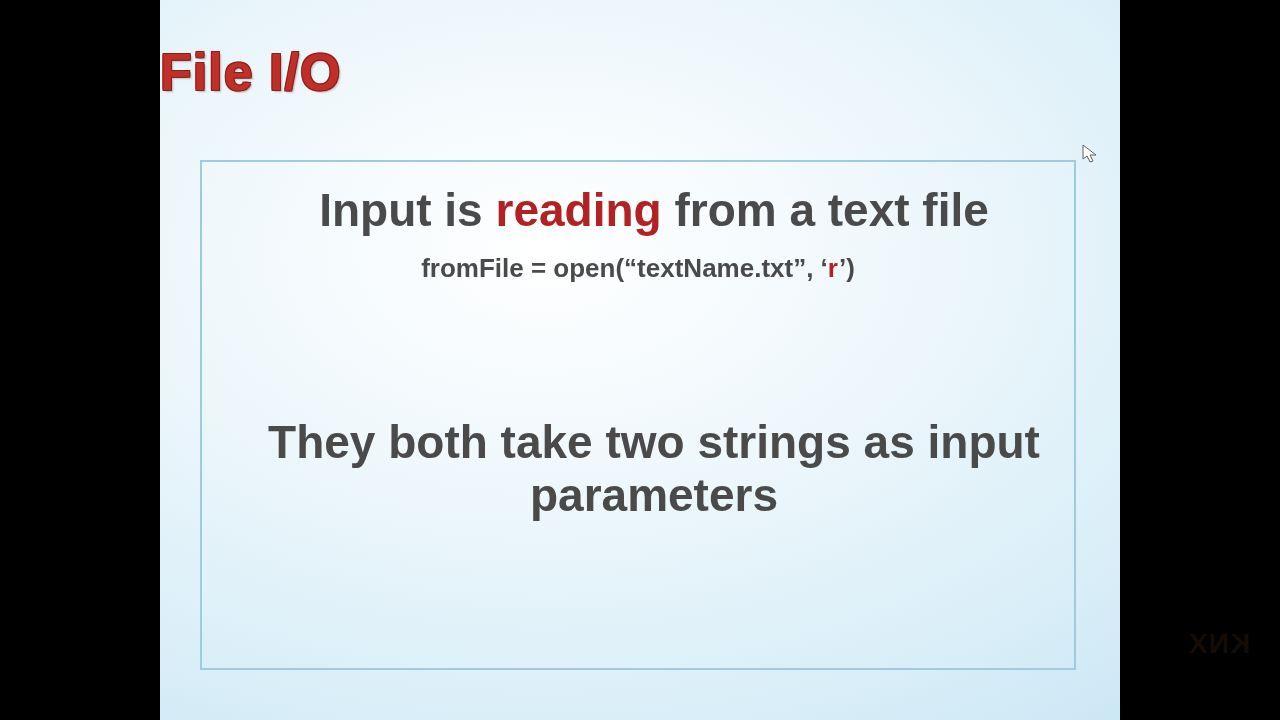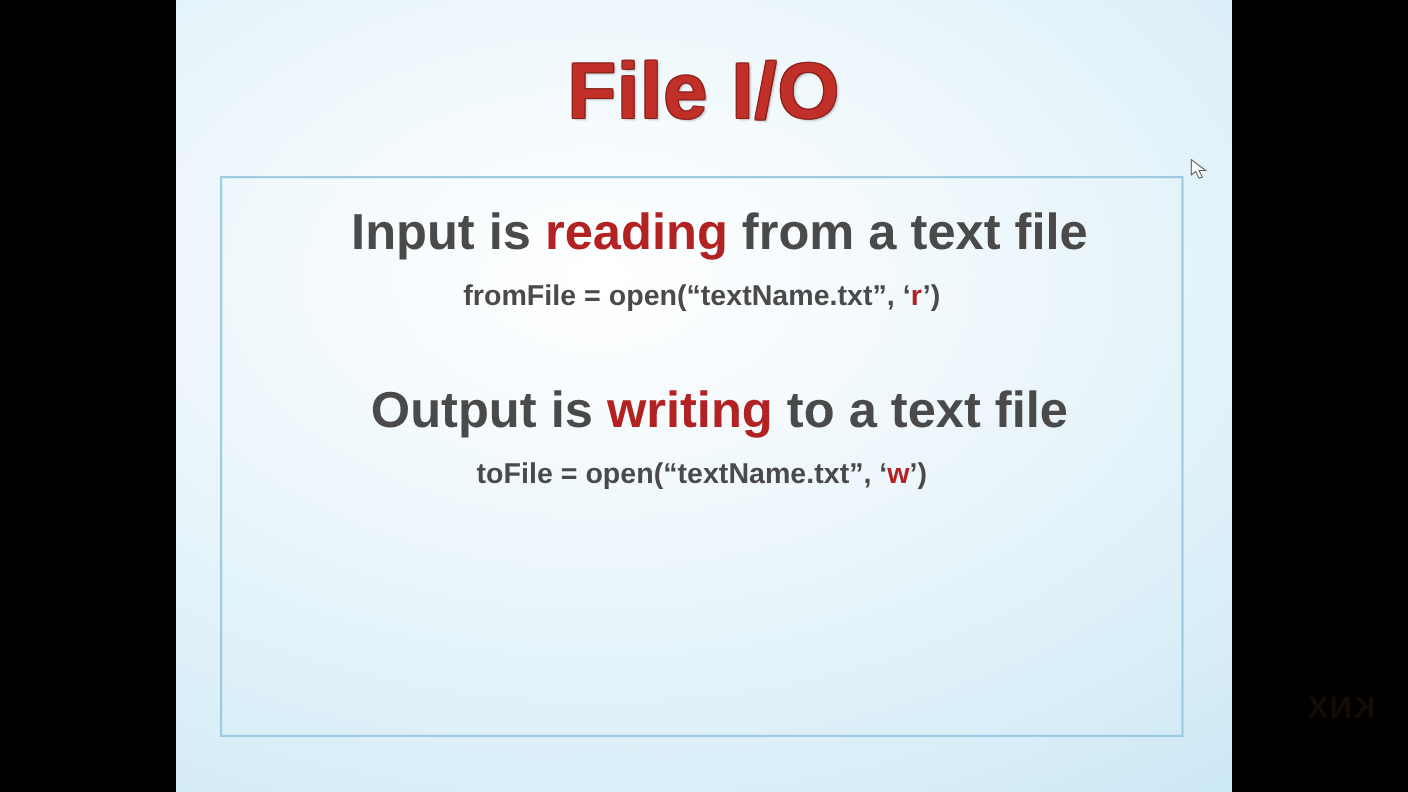--- a/index.html
+++ b/index.html
@@ -13,23 +13,22 @@
   }
   .slide {
     position: absolute;
     left: 160px;
     top: 0;
     width: 960px;
     height: 720px;
     background: radial-gradient(ellipse 140% 120% at 40% 35%, #ffffff 0%, #f0f8fc 25%, #d9eef8 55%, #c2e2f2 80%, #b5dbef 100%);
   }
   .title {
-    text-align: center;
     margin-top: 42px;
-    font-size: 72px;
+    font-size: 52px;
     font-weight: bold;
     color: #c03028;
     text-shadow:
        1px 1px 0 #8a1f19,
       -1px 1px 0 #8a1f19,
        1px -1px 0 #8a1f19,
       -1px -1px 0 #8a1f19,
        2px 2px 2px rgba(0,0,0,0.25);
     letter-spacing: 1px;
   }
@@ -95,31 +94,26 @@
       <div class="headline">
         <span>Input is </span><span class="red">reading</span><span> from a text file</span>
       </div>
       <div class="codeline">
         <span>fromFile = open(“textName.txt”, ‘</span><span class="red">r</span><span>’)</span>
       </div>
     </div>
 
     <div class="gap1"></div>
 
-    <div class="block">
-      <div class="headline">
-        <span>Output is </span><span class="red">writing</span><span> to a text file</span>
-      </div>
-      <div class="codeline">
-        <span>toFile = open(“textName.txt”, ‘</span><span class="red">w</span><span>’)</span>
-      </div>
-    </div>
 
     <div class="gap2"></div>
 
+    <div class="block">
+      <div class="headline">They both take two strings as input parameters</div>
+    </div>
 
   </div>
 </div>
 
 <svg class="cursor" width="16" height="20">
   <polygon points="1,1 1,15 5,12 8,18 11,17 8,11 14,11" fill="#ffffff" stroke="#606060" stroke-width="1"></polygon>
 </svg>
 
 <div class="watermark">KNX</div>
 

